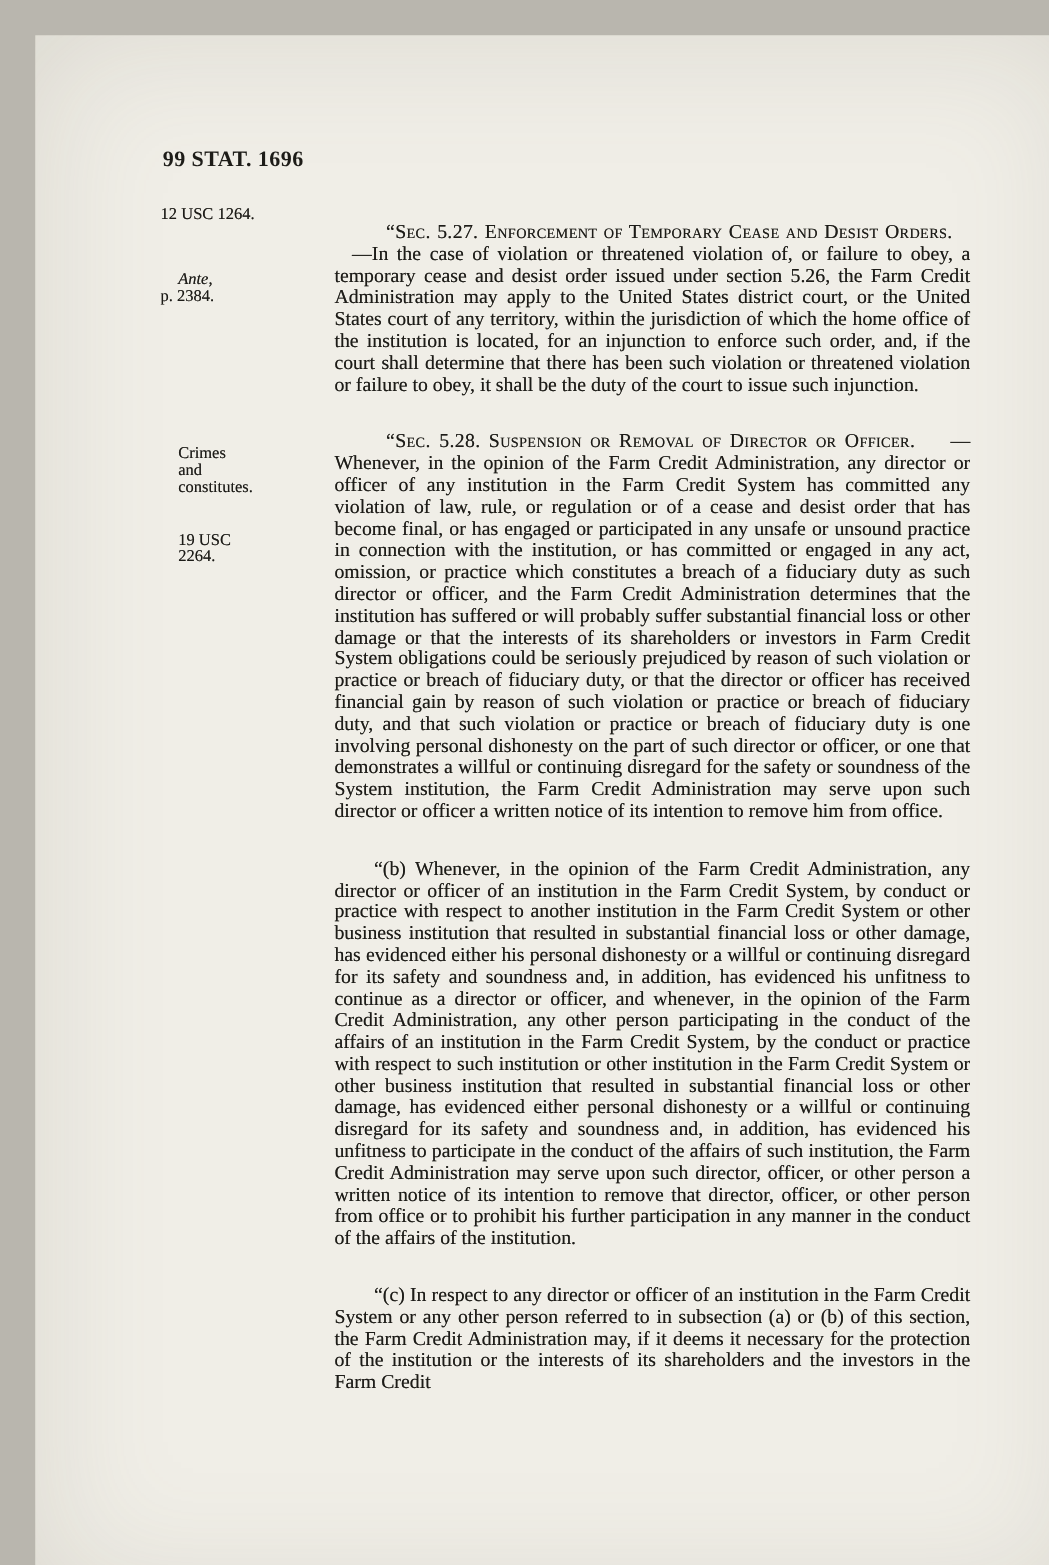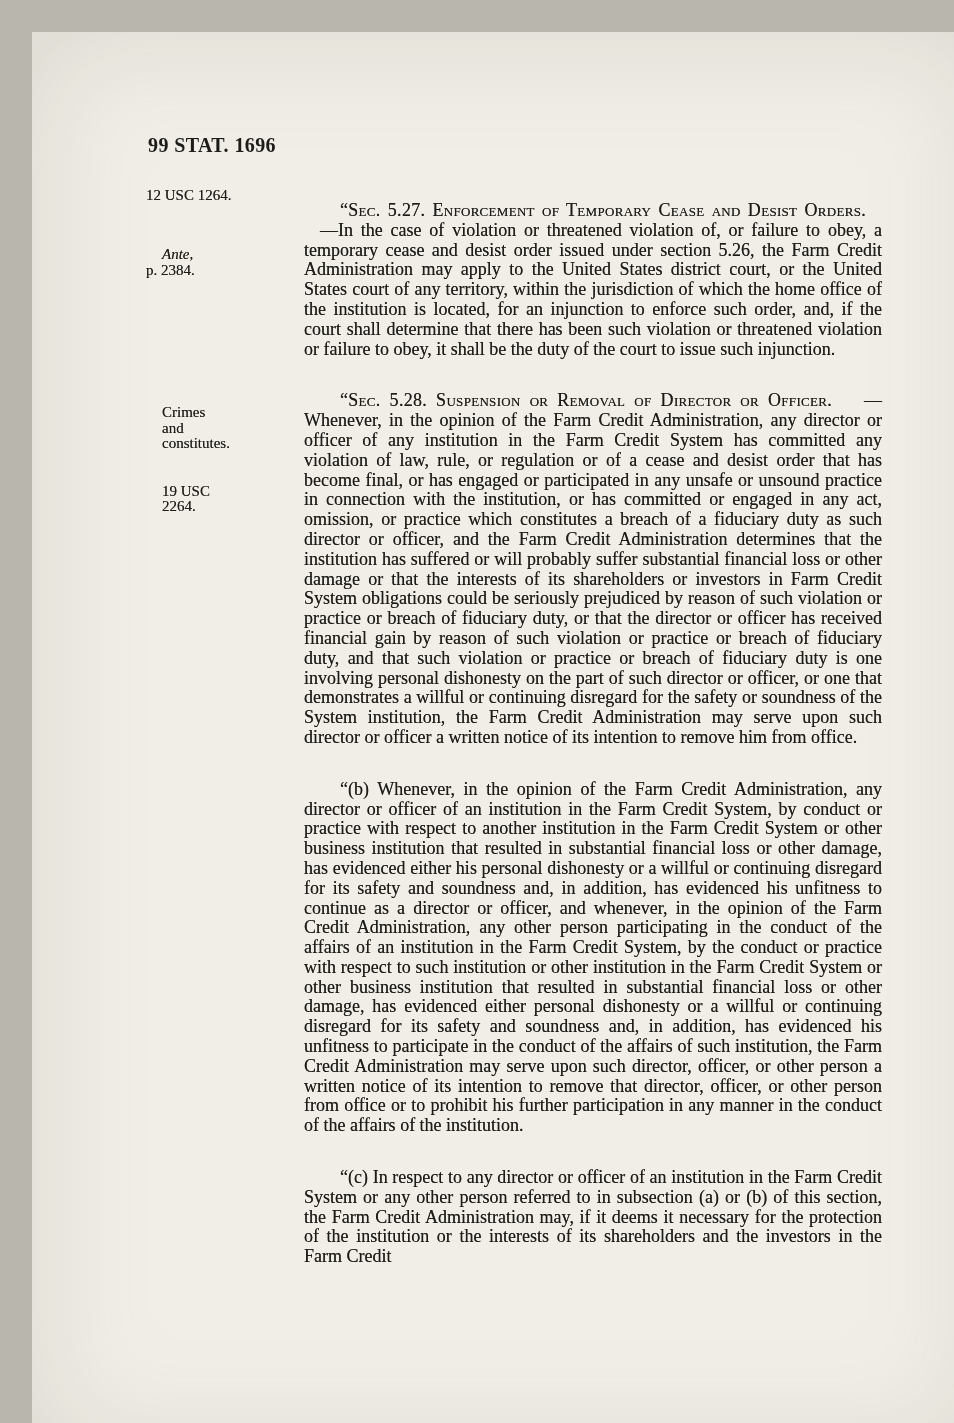--- a/index.html
+++ b/index.html
@@ -67,20 +67,21 @@
     text-align: justify;
     text-shadow: 0 0 0.4px rgba(30,28,24,0.7);
   }
   .body-col p {
     margin: 0;
     text-indent: 20px;
   }
   .sc {
     font-variant: small-caps;
     letter-spacing: 0.3px;
+    margin-left: 11px;
   }
 </style>
 </head>
 <body>
 
 <div class="page">
 
   <header class="page-header">
     <span class="stat-num">99 STAT. 1696</span>
   </header>

